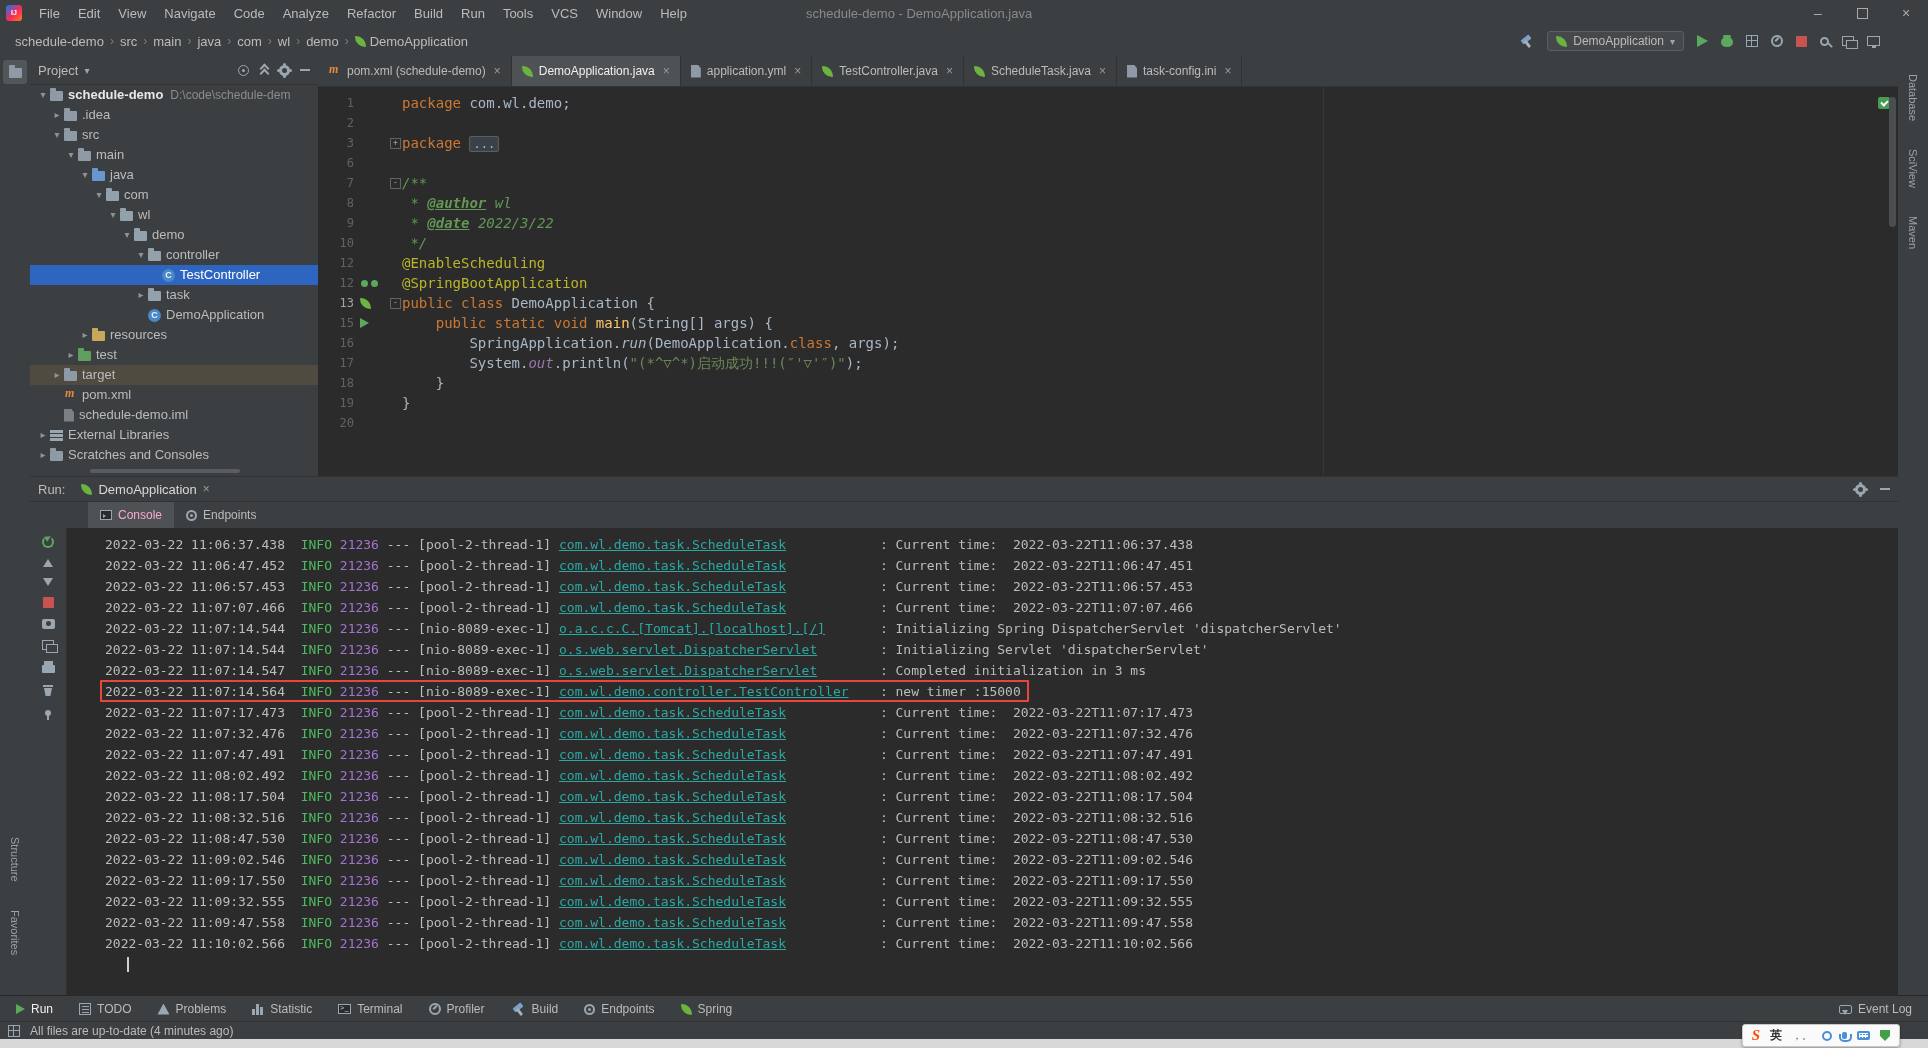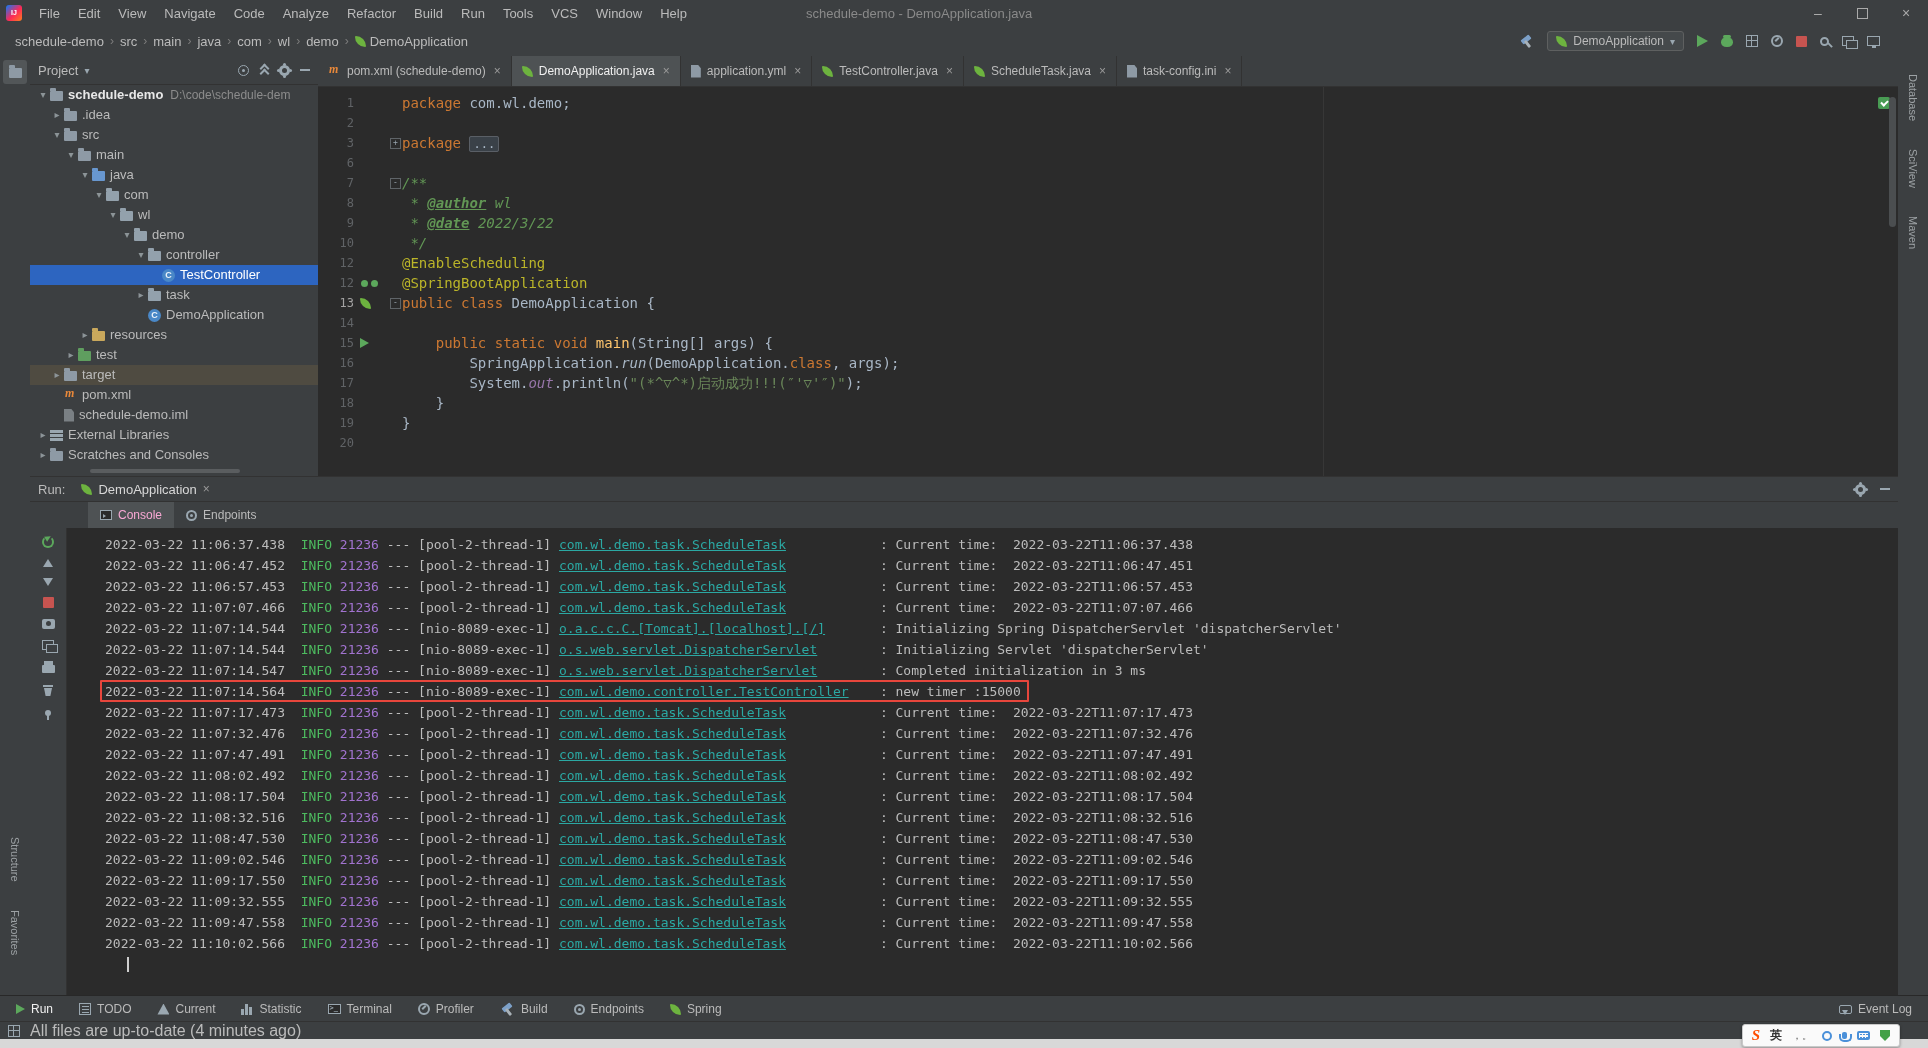--- a/index.html
+++ b/index.html
@@ -167,21 +167,21 @@
   .logline.hl .linner{display:inline-block;position:relative;}
   .logline.hl .linner::after{content:'';position:absolute;inset:-1px -8px 0 -5px;border:2px solid #E8463C;border-radius:1px;pointer-events:none;}
   .caretrow{height:21px;display:flex;align-items:center;}
   .caret{display:inline-block;width:2px;height:15px;background:#CFCFCF;margin-left:22px;}
   
   .btoolbar{position:absolute;left:0;top:995px;width:100%;height:26px;background:#3c3f41;border-top:1px solid #282828;display:flex;align-items:center;}
   .bitems{display:flex;align-items:center;gap:26px;margin-left:16px;}
   .bitem{display:flex;align-items:center;gap:6px;color:#bbbbbb;font-size:12px;}
   .bitem.bactive{color:#f0f0f0;}
   .eventlog{position:absolute;right:16px;display:flex;align-items:center;gap:6px;color:#bbbbbb;font-size:12px;}
-  .statusbar{position:absolute;left:0;top:1021px;width:100%;height:18px;background:#3c3f41;border-top:1px solid #323232;display:flex;align-items:center;font-size:16px;color:#bbbbbb;}
+  .statusbar{position:absolute;left:0;top:1021px;width:100%;height:18px;background:#3c3f41;border-top:1px solid #323232;display:flex;align-items:center;font-size:12px;color:#bbbbbb;}
   .statusbar .ic{margin:0 10px 0 8px;}
   .taskbar{position:absolute;left:0;top:1039px;width:100%;height:9px;background:#D8D8D8;}
   .sogou{position:absolute;right:28px;bottom:1px;height:21px;background:#FAFAFA;border:1px solid #C9C9C9;border-radius:3px;box-shadow:0 1px 3px rgba(0,0,0,.35);display:flex;align-items:center;gap:10px;padding:0 9px;z-index:5;}
   .sg-logo{color:#FF4D00;font:bold italic 15px "Liberation Serif",serif;}
   .sg-lang{color:#333333;font-size:12px;font-weight:bold;}
   .sg-punct{color:#555555;font-size:10px;}
 </style>
 </head>
 <body>
 
@@ -436,21 +436,20 @@
           <div class="cline"><span class="lnum">2</span><span class="gmarks"></span><span class="foldcol"></span><span class="ctext"></span></div>
           <div class="cline"><span class="lnum">3</span><span class="gmarks"></span><span class="foldcol"><span class="foldbox">+</span></span><span class="ctext"><span class="sg-k">package </span><span class="sg-fold">...</span></span></div>
           <div class="cline"><span class="lnum">6</span><span class="gmarks"></span><span class="foldcol"></span><span class="ctext"></span></div>
           <div class="cline"><span class="lnum">7</span><span class="gmarks"></span><span class="foldcol"><span class="foldbox">-</span></span><span class="ctext"><span class="sg-d">/**</span></span></div>
           <div class="cline"><span class="lnum">8</span><span class="gmarks"></span><span class="foldcol"></span><span class="ctext"><span class="sg-d"> * </span><span class="sg-dt">@author</span><span class="sg-d"> wl</span></span></div>
           <div class="cline"><span class="lnum">9</span><span class="gmarks"></span><span class="foldcol"></span><span class="ctext"><span class="sg-d"> * </span><span class="sg-dt">@date</span><span class="sg-d"> 2022/3/22</span></span></div>
           <div class="cline"><span class="lnum">10</span><span class="gmarks"></span><span class="foldcol"></span><span class="ctext"><span class="sg-d"> */</span></span></div>
           <div class="cline"><span class="lnum">12</span><span class="gmarks"></span><span class="foldcol"></span><span class="ctext"><span class="sg-a">@EnableScheduling</span></span></div>
           <div class="cline"><span class="lnum">12</span><span class="gmarks"><span class="ic ic-bean"></span><span class="ic ic-bean"></span></span><span class="foldcol"></span><span class="ctext"><span class="sg-a">@SpringBootApplication</span></span></div>
           <div class="cline"><span class="lnum cur">13</span><span class="gmarks"><span class="ic ic-leaf"></span></span><span class="foldcol"><span class="foldbox">-</span></span><span class="ctext"><span class="sg-k">public class</span><span class="sg-p"> DemoApplication {</span></span></div>
-          <div class="cline"><span class="lnum">14</span><span class="gmarks"></span><span class="foldcol"></span><span class="ctext"></span></div>
           <div class="cline"><span class="lnum">15</span><span class="gmarks"><span class="ic ic-playsm"></span></span><span class="foldcol"></span><span class="ctext"><span class="sg-p">    </span><span class="sg-k">public static void</span><span class="sg-m"> main</span><span class="sg-p">(String[] args) {</span></span></div>
           <div class="cline"><span class="lnum">16</span><span class="gmarks"></span><span class="foldcol"></span><span class="ctext"><span class="sg-p">        SpringApplication.</span><span class="sg-st">run</span><span class="sg-p">(DemoApplication.</span><span class="sg-k">class</span><span class="sg-p">, args);</span></span></div>
           <div class="cline"><span class="lnum">17</span><span class="gmarks"></span><span class="foldcol"></span><span class="ctext"><span class="sg-p">        System.</span><span class="sg-f">out</span><span class="sg-p">.println(</span><span class="sg-s">"(*^▽^*)启动成功!!!(″'▽'″)"</span><span class="sg-p">);</span></span></div>
           <div class="cline"><span class="lnum">18</span><span class="gmarks"></span><span class="foldcol"></span><span class="ctext"><span class="sg-p">    }</span></span></div>
           <div class="cline"><span class="lnum">19</span><span class="gmarks"></span><span class="foldcol"></span><span class="ctext"><span class="sg-p">}</span></span></div>
           <div class="cline"><span class="lnum">20</span><span class="gmarks"></span><span class="foldcol"></span><span class="ctext"></span></div>
         </div>
       <div class="inspect"></div>
       <div class="vscroll"></div>
     </div>
@@ -526,21 +525,21 @@
         <span class="bitem bactive">
           <span class="ic ic-playsm"></span>
           <span class="blabel">Run</span>
         </span>
         <span class="bitem">
           <span class="ic ic-todo"></span>
           <span class="blabel">TODO</span>
         </span>
         <span class="bitem">
           <span class="ic ic-warn"></span>
-          <span class="blabel">Current</span>
+          <span class="blabel">Problems</span>
         </span>
         <span class="bitem">
           <span class="ic ic-stats"></span>
           <span class="blabel">Statistic</span>
         </span>
         <span class="bitem">
           <span class="ic ic-terminal"></span>
           <span class="blabel">Terminal</span>
         </span>
         <span class="bitem">

